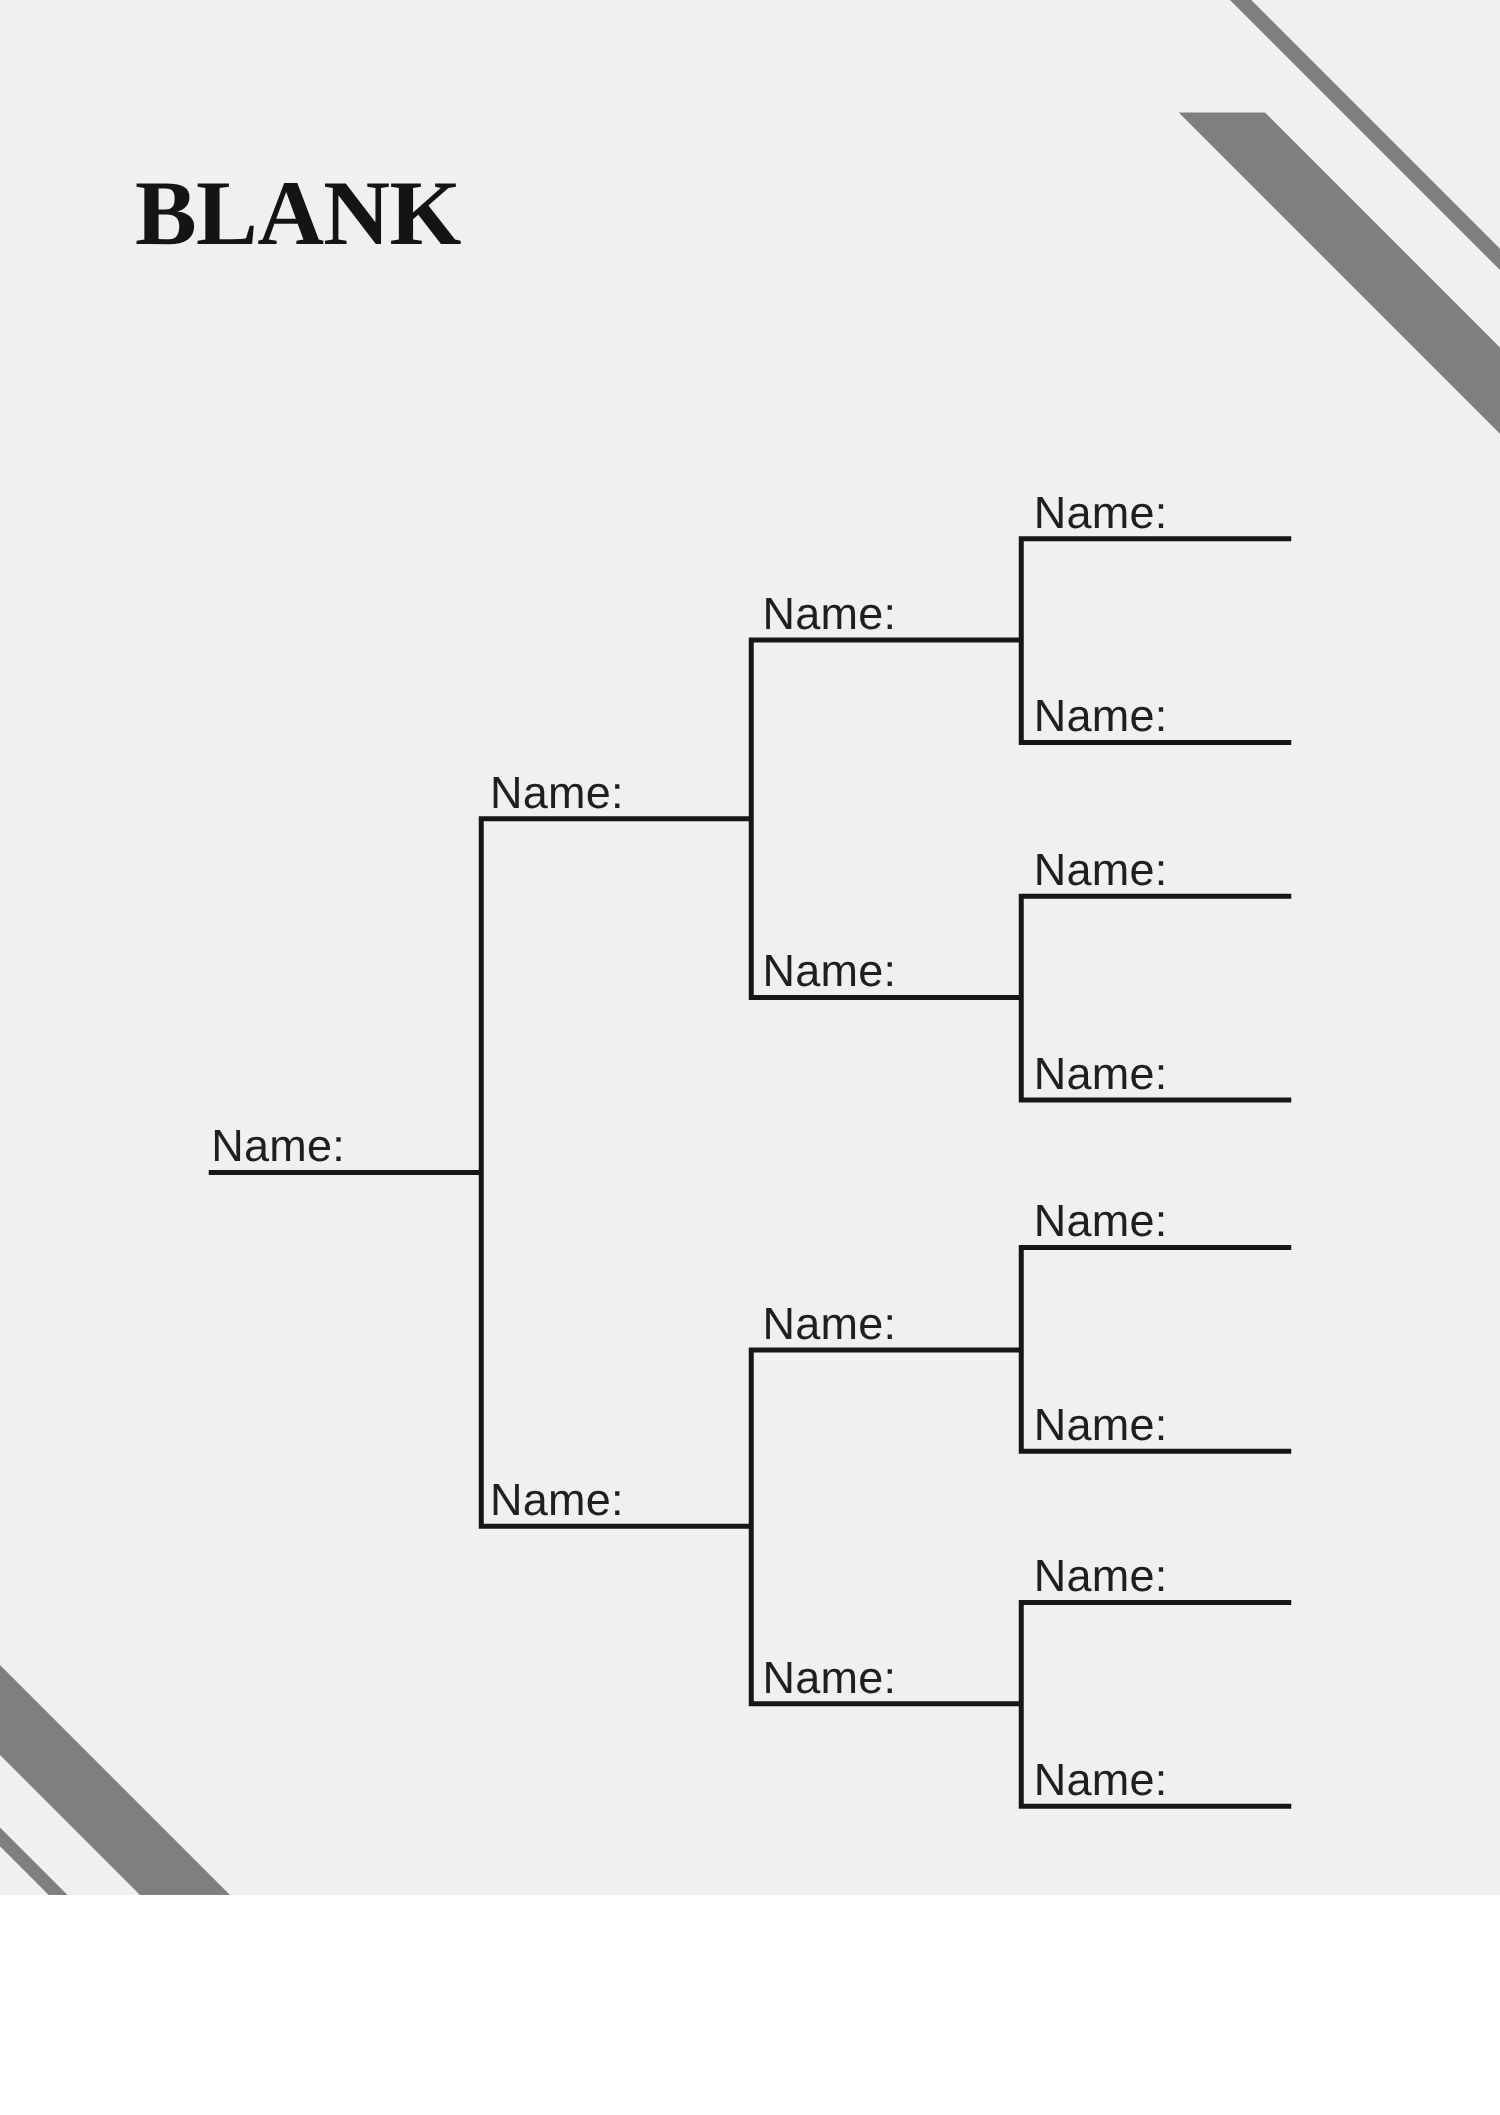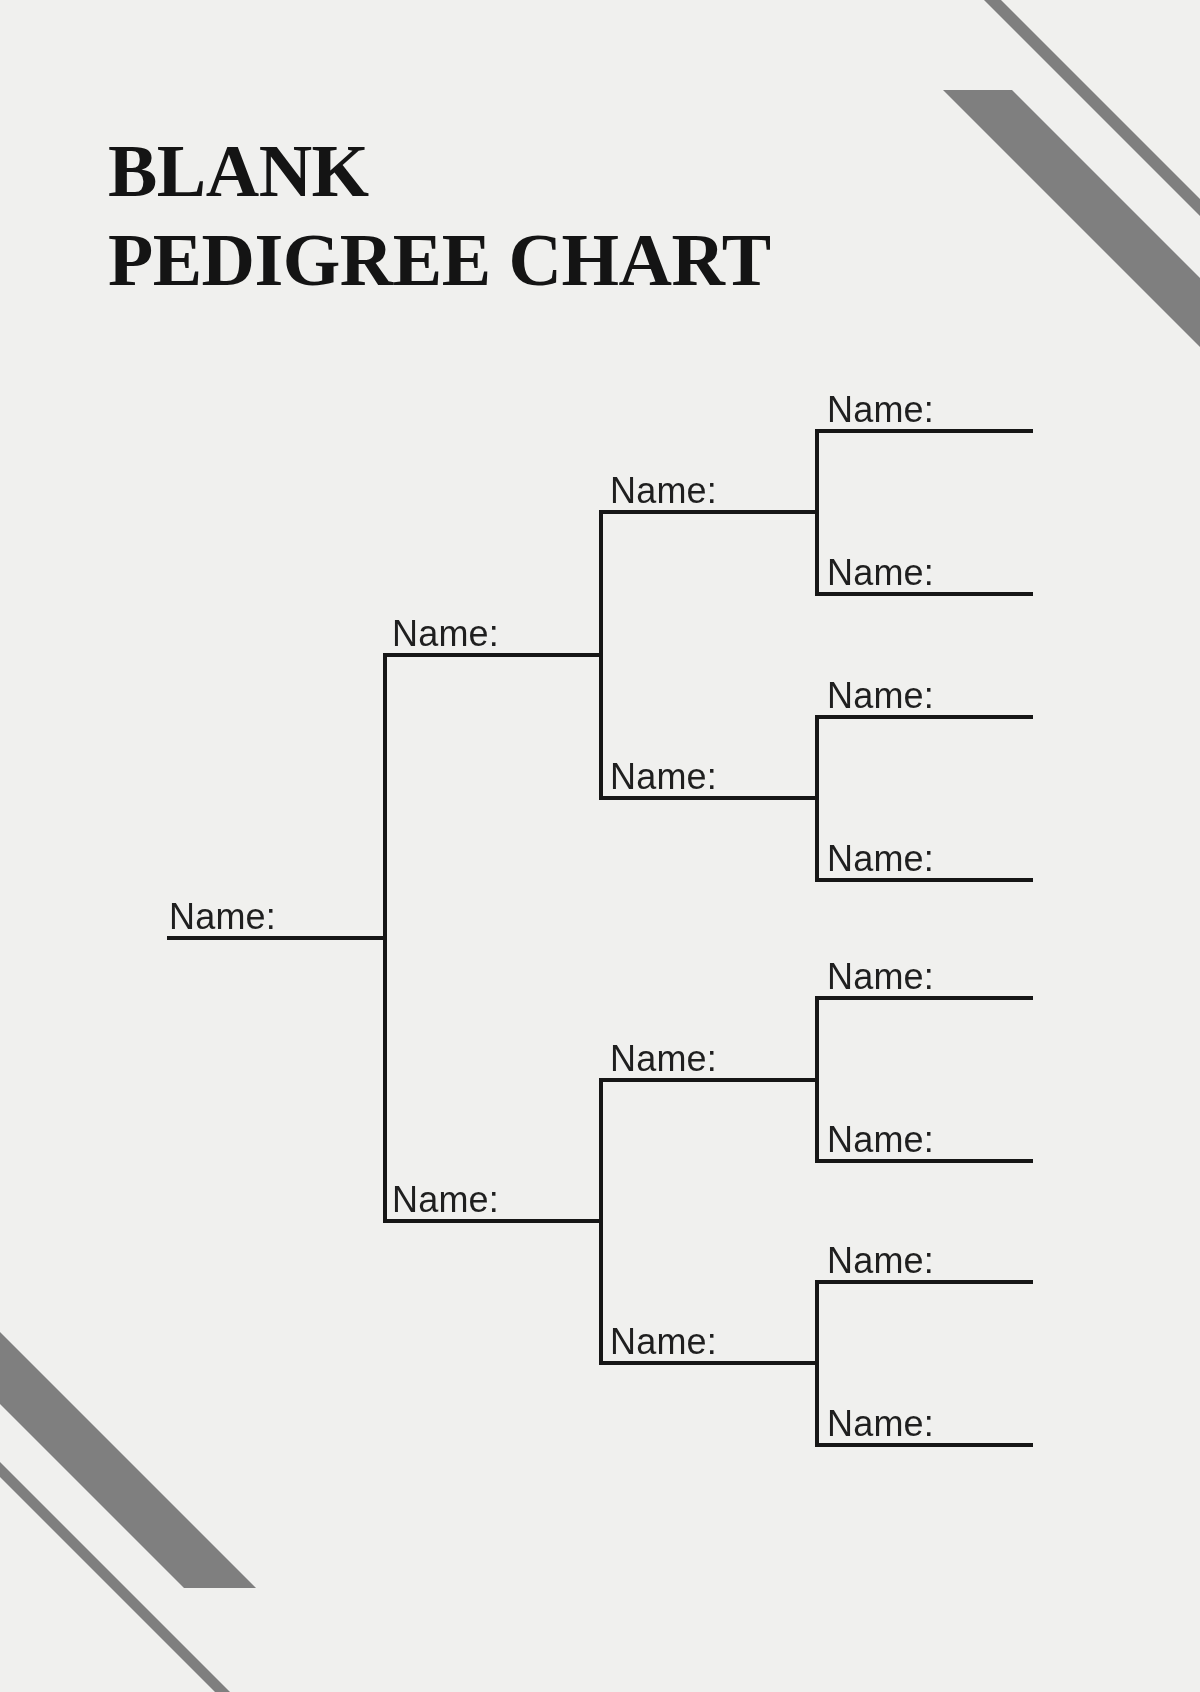--- a/index.html
+++ b/index.html
@@ -1,19 +1,19 @@
 <!DOCTYPE html>
 <html style="--background: #f0f0ee; --line_color: #161616; --text_color: #1f1f1f; --title_color: #141414; --stripe_color: #7f7f7f;"><head>
 <meta charset="utf-8">
 <style>
   html, body { margin: 0; padding: 0; }
   .page {
     position: relative;
     width: 1200px;
-    height: 1692px;
+    height: 1516px;
     background: var(--background, #f0f0ee);
     overflow: hidden;
     font-family: "Liberation Sans", sans-serif;
   }
   .title {
     position: absolute;
     left: 108px;
     top: 127px;
     font-family: "Liberation Serif", serif;
     font-weight: 700;
@@ -56,21 +56,20 @@
       <path d="M1033 1282 H817 V1445 H1033"></path>
       <path d="M817 512 H601 V798 H817"></path>
       <path d="M817 1080 H601 V1363 H817"></path>
       <path d="M601 655 H385 V1221 H601"></path>
       <path d="M385 938 H167"></path>
     </g>
   </svg>
 
   <div class="title">
     <div>BLANK</div>
-    <div>PEDIGREE CHART</div>
   </div>
 
   <div class="name-label" style="left:169px; top:901px">Name:</div>
 
   <div class="name-label" style="left:392px; top:618px">Name:</div>
   <div class="name-label" style="left:392px; top:1184px">Name:</div>
 
   <div class="name-label" style="left:610px; top:475px">Name:</div>
   <div class="name-label" style="left:610px; top:761px">Name:</div>
   <div class="name-label" style="left:610px; top:1043px">Name:</div>

